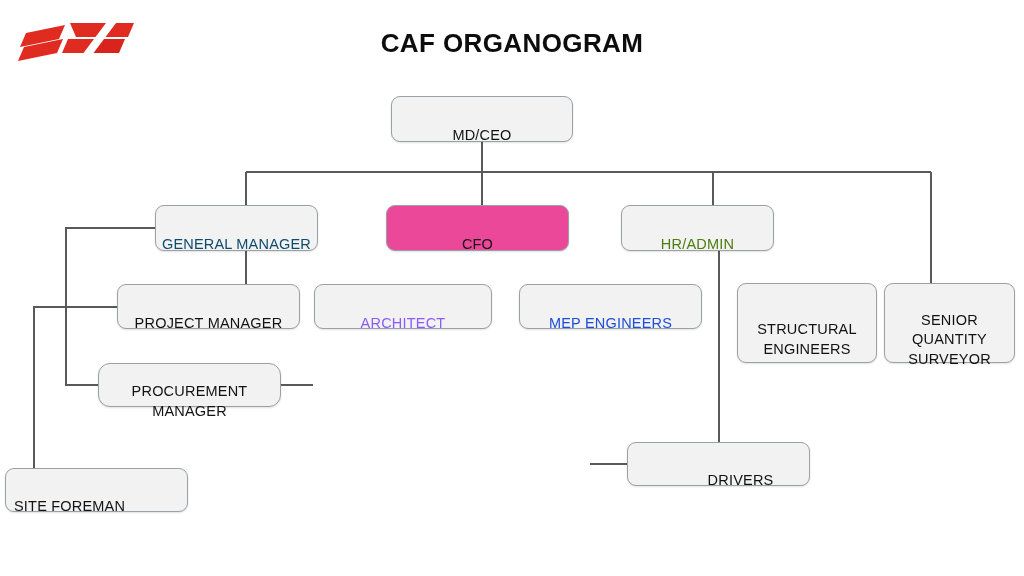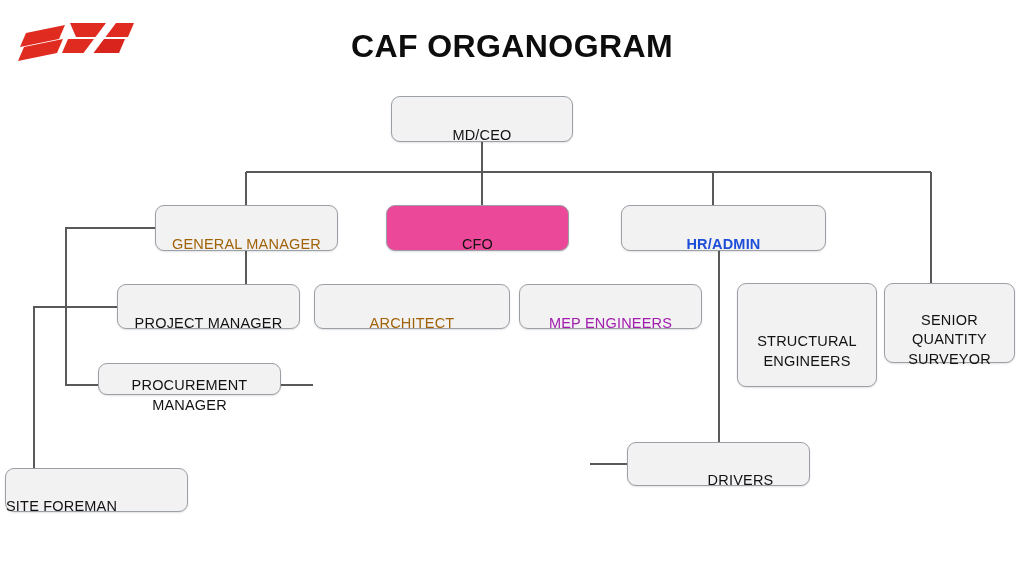--- a/index.html
+++ b/index.html
@@ -29,21 +29,21 @@
     height: 52px;
   }
 
   
   #title {
     position: absolute;
     left: 0;
     top: 28px;
     width: 1024px;
     text-align: center;
-    font-size: 32px;
+    font-size: 26px;
     font-weight: bold;
     letter-spacing: 0.4px;
     color: #0d0d0d;
   }
 
   
   #wires {
     position: absolute;
     left: 0;
     top: 0;
@@ -66,21 +66,21 @@
     text-align: center;
     font-size: 14.5px;
     line-height: 1.35;
     color: #121212;
     letter-spacing: 0.2px;
     z-index: 2;
   }
   .node.left-align {
     justify-content: flex-start;
     text-align: left;
-    padding-left: 0;
+    padding-left: 8px;
   }
   .node .label {
     display: block;
     white-space: pre-line;
     margin-top: 34px;
   }
 </style>
 </head>
 <body>
 
@@ -122,48 +122,48 @@
 
       <path d="M719,251 L719,442"></path>
 
       <path d="M590,464 L627,464"></path>
     </g>
   </svg>
 
   <div class="node" style="left: 391px; top: 96px; width: 182px; height: 46px; background: rgb(242, 242, 242); border-color: rgb(154, 160, 166); color: rgb(18, 18, 18);">
     <span class="label">MD/CEO</span>
   </div>
-  <div class="node" style="left: 155px; top: 205px; width: 183px; height: 46px; background: rgb(242, 242, 242); border-color: rgb(154, 160, 166); color: #a16207;">
+  <div class="node" style="left: 155px; top: 205px; width: 163px; height: 46px; background: rgb(242, 242, 242); border-color: rgb(154, 160, 166); color: #0c4a6e;">
     <span class="label">GENERAL MANAGER</span>
   </div>
   <div class="node" style="left: 386px; top: 205px; width: 183px; height: 46px; background: #ec4899; border-color: rgb(154, 160, 166); color: rgb(18, 18, 18);">
     <span class="label">CFO</span>
   </div>
-  <div class="node" style="left: 621px; top: 205px; width: 205px; height: 46px; background: rgb(242, 242, 242); border-color: rgb(154, 160, 166); color: #1d4ed8; font-weight: bold;">
+  <div class="node" style="left: 621px; top: 205px; width: 153px; height: 46px; background: rgb(242, 242, 242); border-color: rgb(154, 160, 166); color: #4d7c0f;">
     <span class="label">HR/ADMIN</span>
   </div>
   <div class="node" style="left: 884px; top: 283px; width: 131px; height: 80px; background: rgb(242, 242, 242); border-color: rgb(154, 160, 166); color: rgb(18, 18, 18);">
     <span class="label">SENIOR
 QUANTITY
 SURVEYOR</span>
   </div>
   <div class="node" style="left: 117px; top: 284px; width: 183px; height: 45px; background: rgb(242, 242, 242); border-color: rgb(154, 160, 166); color: rgb(18, 18, 18);">
     <span class="label">PROJECT MANAGER</span>
   </div>
-  <div class="node" style="left: 314px; top: 284px; width: 196px; height: 45px; background: rgb(242, 242, 242); border-color: rgb(154, 160, 166); color: #a16207;">
+  <div class="node" style="left: 314px; top: 284px; width: 178px; height: 45px; background: rgb(242, 242, 242); border-color: rgb(154, 160, 166); color: #8b5cf6;">
     <span class="label">ARCHITECT</span>
   </div>
-  <div class="node" style="left: 519px; top: 284px; width: 183px; height: 45px; background: rgb(242, 242, 242); border-color: rgb(154, 160, 166); color: #a21caf;">
+  <div class="node" style="left: 519px; top: 284px; width: 183px; height: 45px; background: rgb(242, 242, 242); border-color: rgb(154, 160, 166); color: #1d4ed8;">
     <span class="label">MEP ENGINEERS</span>
   </div>
-  <div class="node" style="left: 737px; top: 283px; width: 140px; height: 104px; background: rgb(242, 242, 242); border-color: rgb(154, 160, 166); color: rgb(18, 18, 18); align-items: center;">
+  <div class="node" style="left: 737px; top: 283px; width: 140px; height: 80px; background: rgb(242, 242, 242); border-color: rgb(154, 160, 166); color: rgb(18, 18, 18); align-items: center;">
     <span class="label">STRUCTURAL
 ENGINEERS</span>
   </div>
-  <div class="node" style="left: 98px; top: 363px; width: 183px; height: 32px; background: rgb(242, 242, 242); border-color: rgb(154, 160, 166); color: rgb(18, 18, 18);">
+  <div class="node" style="left: 98px; top: 363px; width: 183px; height: 44px; background: rgb(242, 242, 242); border-color: rgb(154, 160, 166); color: rgb(18, 18, 18); border-radius: 12px;">
     <span class="label">PROCUREMENT
 MANAGER</span>
   </div>
   <div class="node" style="left: 627px; top: 442px; width: 183px; height: 44px; background: rgb(242, 242, 242); border-color: rgb(154, 160, 166); color: rgb(18, 18, 18); padding-left: 44px;">
     <span class="label">DRIVERS</span>
   </div>
   <div class="node left-align" style="left: 5px; top: 468px; width: 183px; height: 44px; background: rgb(242, 242, 242); border-color: rgb(154, 160, 166); color: rgb(18, 18, 18);">
     <span class="label">SITE FOREMAN</span>
   </div>
 

